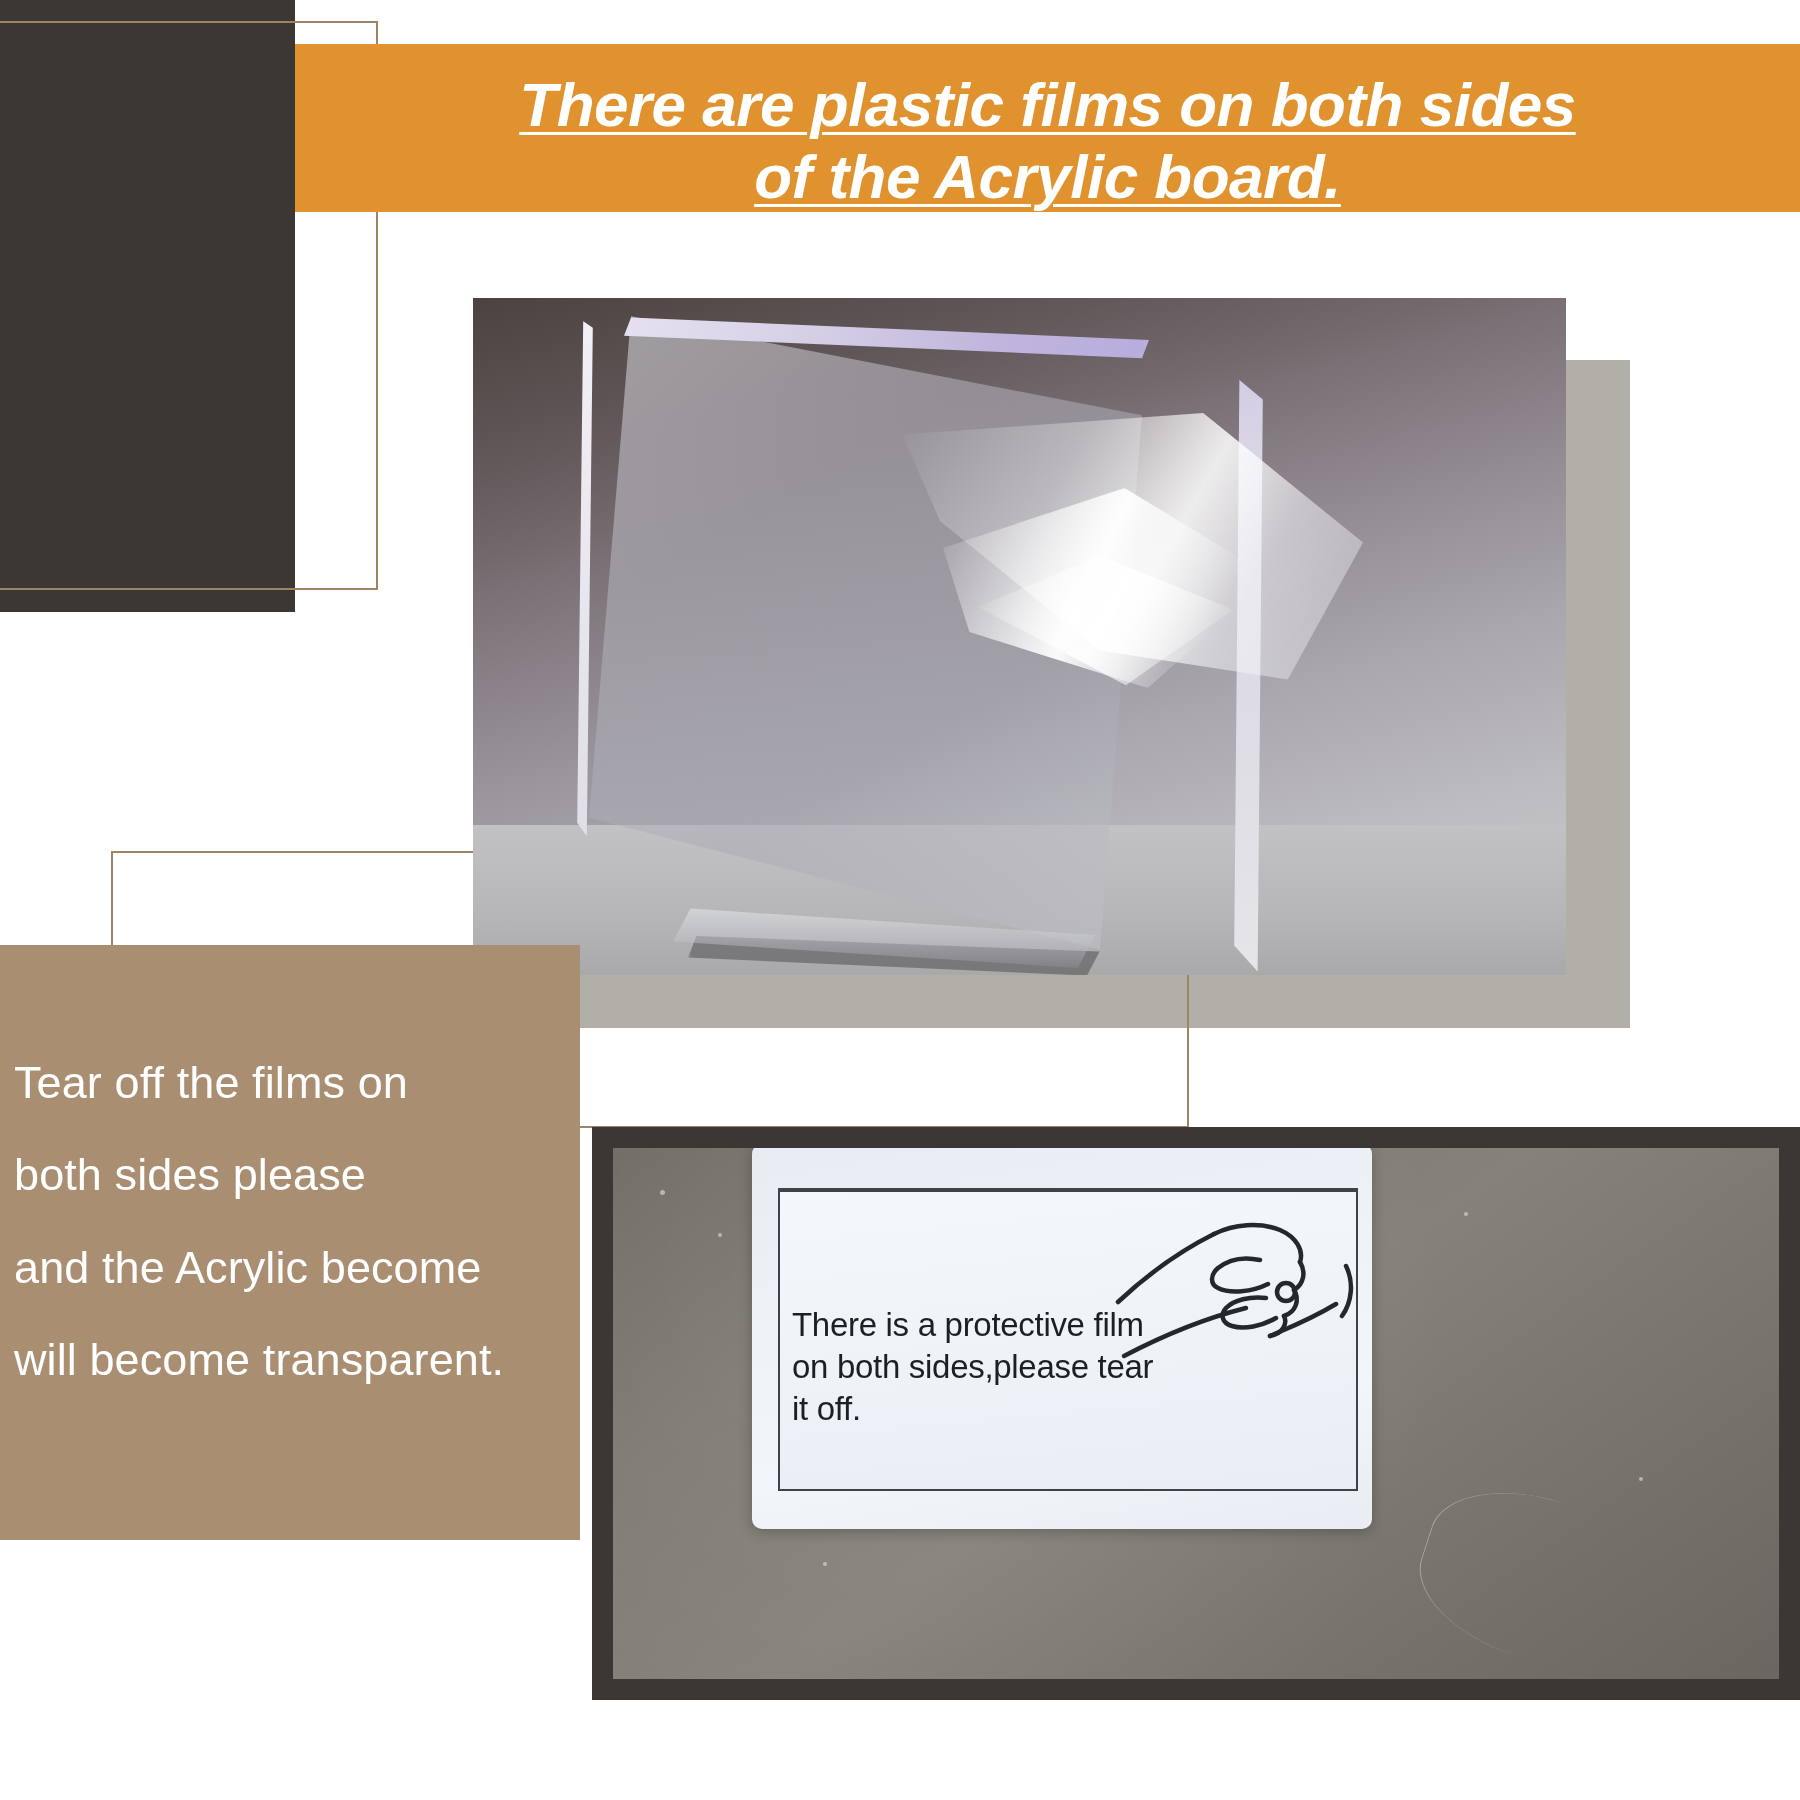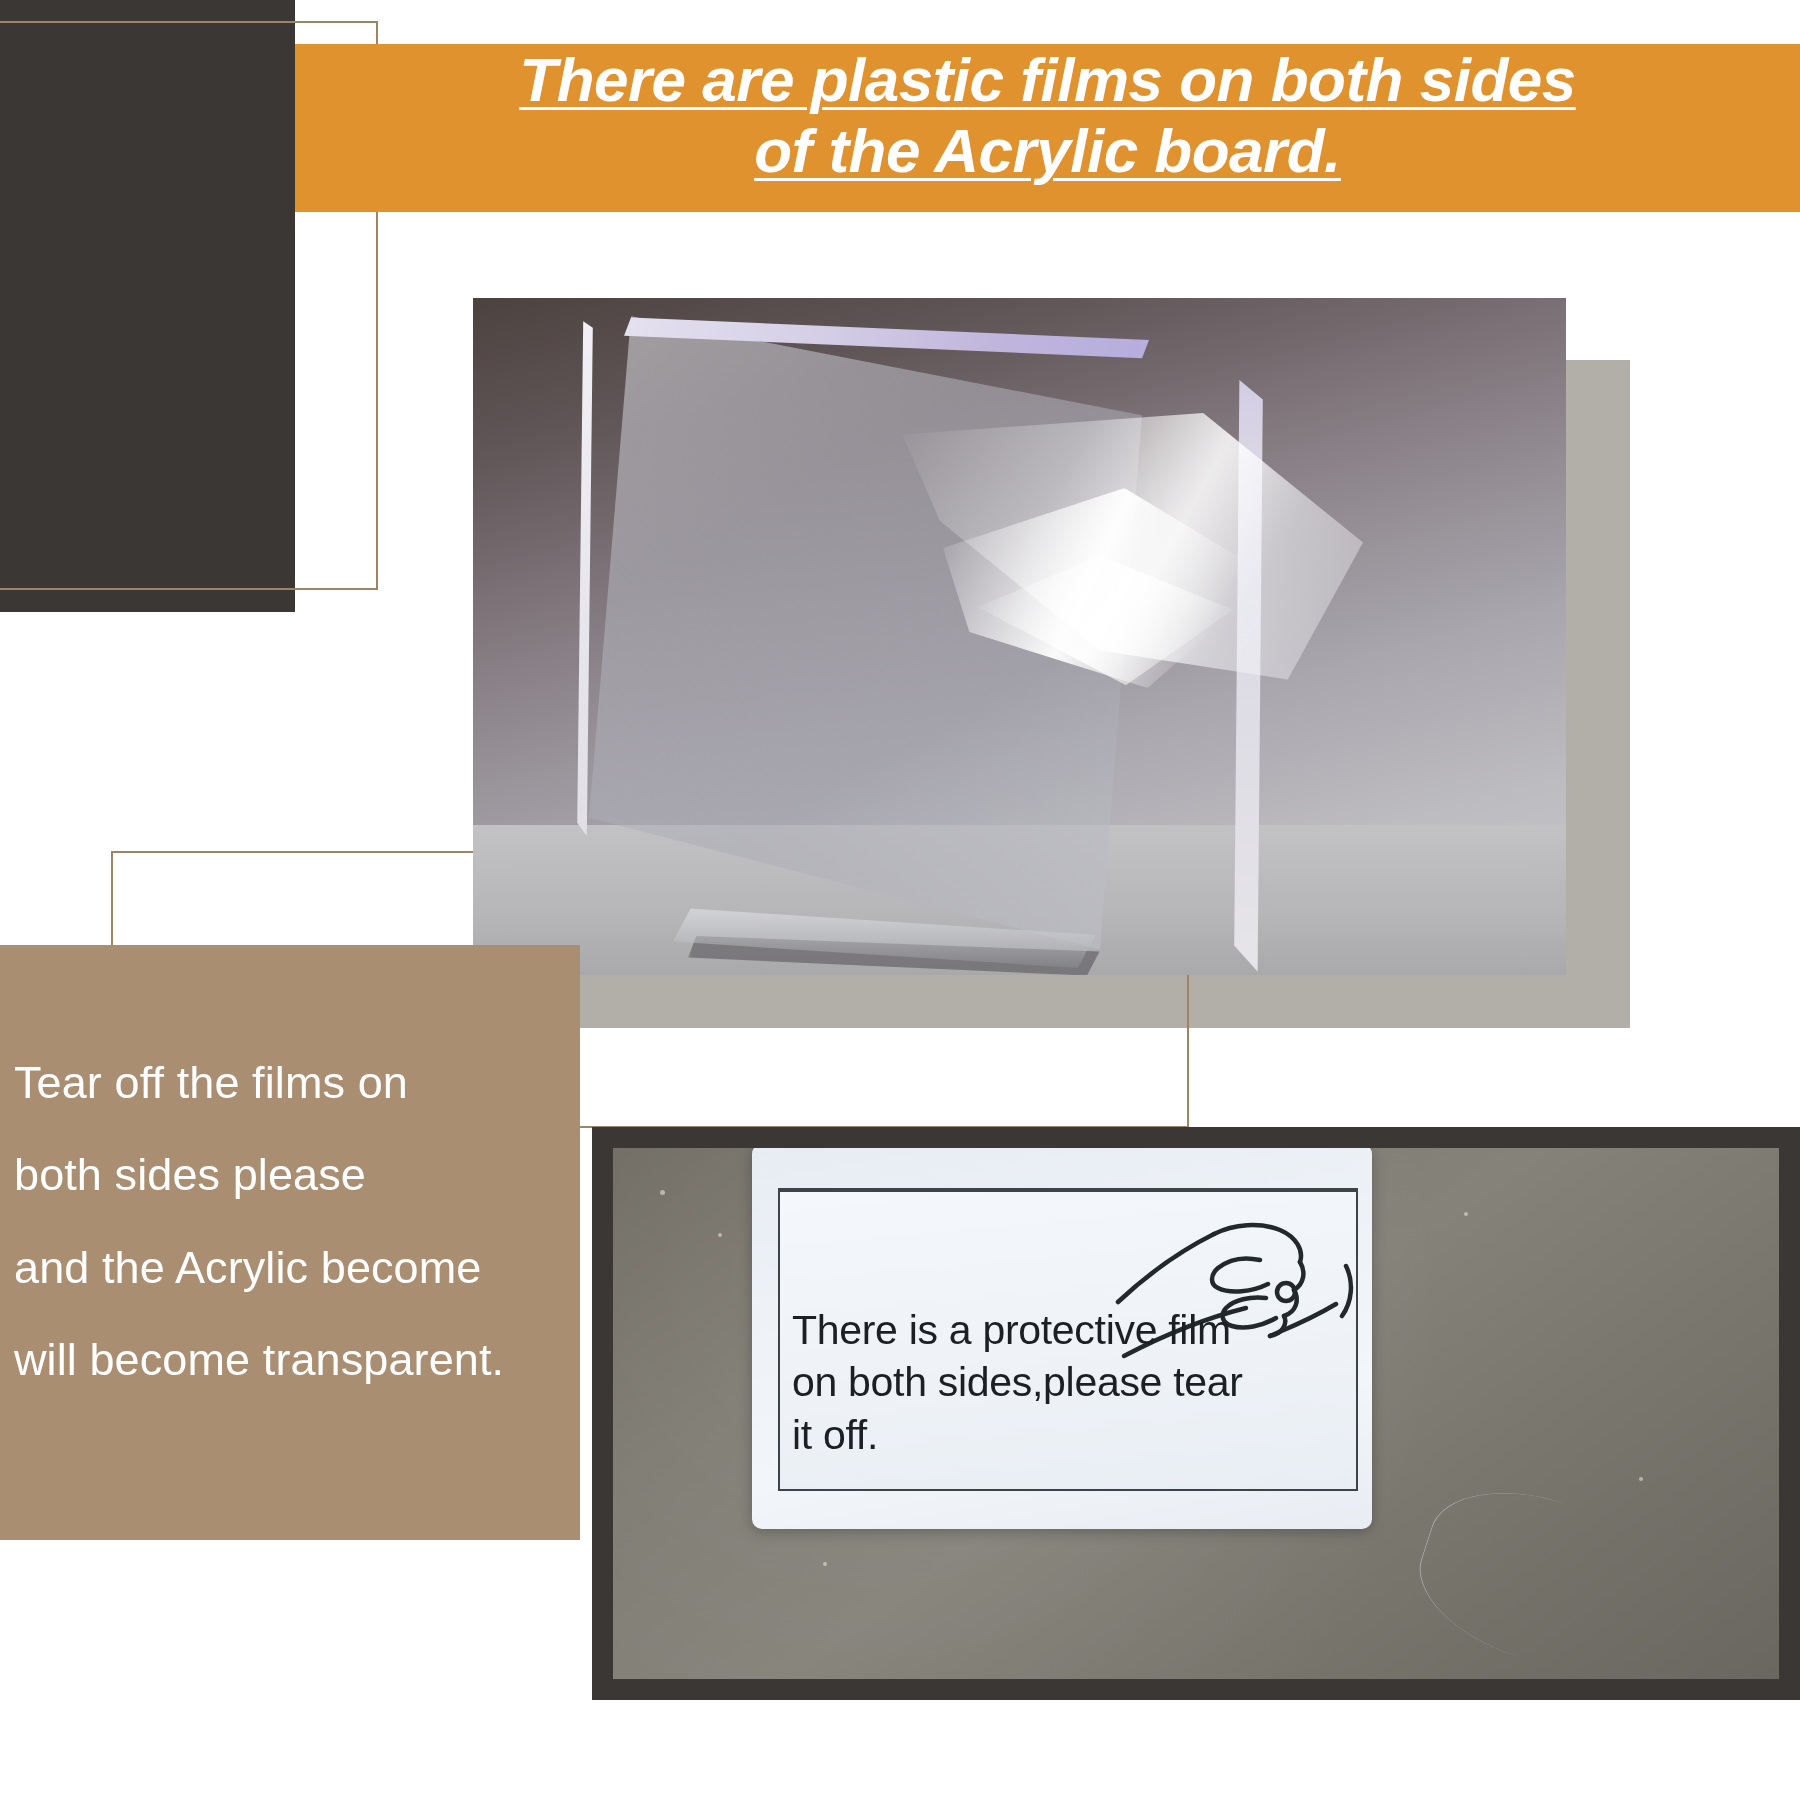--- a/index.html
+++ b/index.html
@@ -23,21 +23,21 @@
   }
   .outline-rect-bottom {
     position:absolute; left:111px; top:851px; width:1078px; height:277px;
     border:2px solid #9c8465; background:transparent;
   }
 
   
   .title-banner {
     position:absolute; left:295px; top:44px; width:1505px; height:168px;
     background:#e0922f;
-    display:flex; align-items:flex-start; justify-content:center;
+    display:flex; align-items:flex-end; justify-content:center;
   }
   .title-text {
     color:#ffffff;
     font-size:62px;
     font-weight:bold;
     font-style:italic;
     line-height:1.15;
     text-align:center;
     text-decoration:underline;
     text-underline-offset:6px;
@@ -161,21 +161,21 @@
   }
   .label-inner {
     position:absolute; left:26px; top:44px; right:14px; bottom:38px;
     border:2px solid #3e4347;
     border-top-width:4px;
     background:linear-gradient(175deg,#f4f7fb 0%, #eef2f7 60%, #e9eef4 100%);
   }
   .label-text {
     position:absolute; left:12px; top:112px; right:6px;
     color:#1c2024;
-    font-size:41px;
+    font-size:33px;
     line-height:1.28;
     font-weight:400;
     letter-spacing:-0.3px;
   }
   
   .hand-icon {
     position:absolute; right:-4px; top:14px; width:250px; height:175px;
   }
 </style>
 </head>

